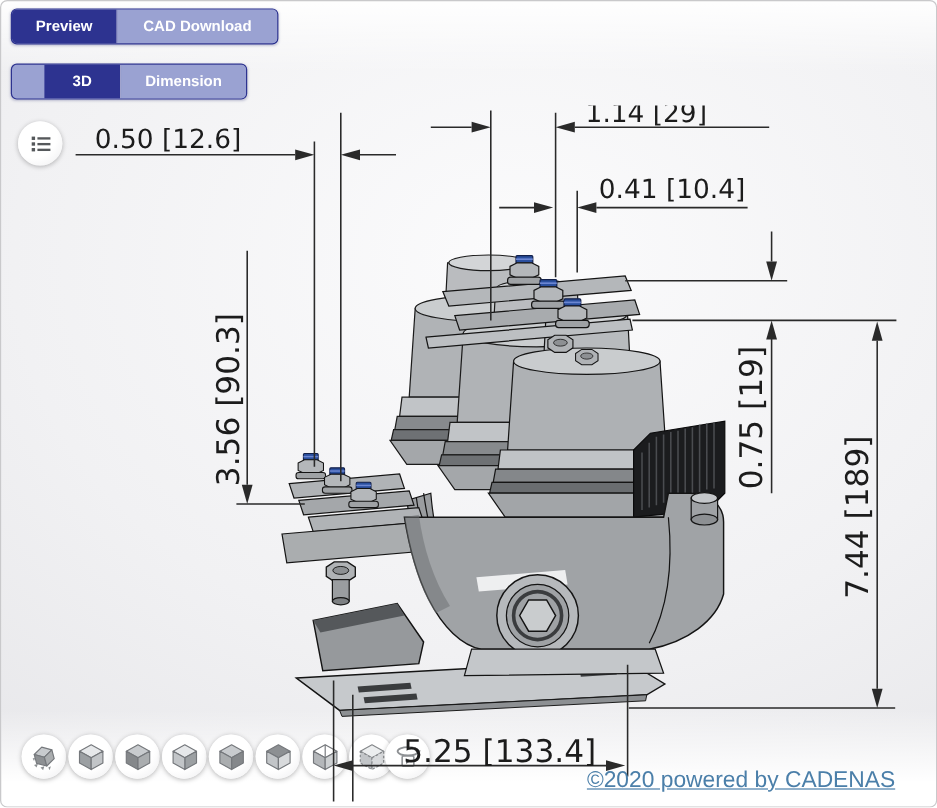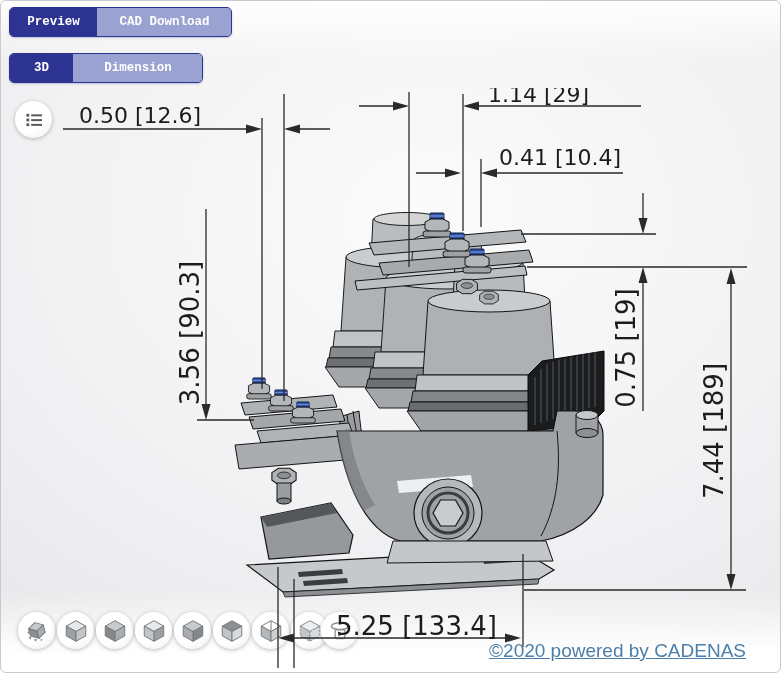--- a/index.html
+++ b/index.html
@@ -20,33 +20,33 @@
 
   
   .tabgroup{
     position:absolute;display:flex;z-index:6;
     border:1px solid #2d3390;border-radius:5px;overflow:hidden;
     background:#9aa2d2;box-shadow:0 1px 2px rgba(40,45,110,.25);
   }
   .tabgroup .tab{
     border:none;margin:0;cursor:pointer;
     background:#9aa2d2;color:#ffffff;
-    font-family:Liberation Mono, monospace;
+    font-family:Liberation Sans, sans-serif;
     font-size:12.5px;font-weight:bold;
     height:28px;display:flex;align-items:center;justify-content:center;
     border-right:1px solid rgba(255,255,255,.55);
   }
   .tabgroup .tab:last-child{border-right:none;}
   .tabgroup .tab.active{background:#2d3390;}
   .tabs-primary{left:8px;top:6px;}
   .tabs-primary .tab:nth-child(1){width:88px;}
   .tabs-primary .tab:nth-child(2){width:133px;}
-  .tabs-view{left:8px;top:52px;}
+  .tabs-view{left:8px;top:52px;padding-left:27px;}
   .tabs-view .tab:nth-child(1){width:64px;}
-  .tabs-view .tab:nth-child(2){width:128px;}
+  .tabs-view .tab:nth-child(2){width:104px;}
 
   
   .round-btn{
     position:relative;width:37px;height:37px;border-radius:50%;
     border:none;padding:0;margin:0;cursor:pointer;
     background:radial-gradient(circle at 35% 30%, #ffffff 55%, #ededef 100%);
     box-shadow:0 1px 4px rgba(0,0,0,.28);
     display:flex;align-items:center;justify-content:center;
   }
   .menu-btn{position:absolute;left:14px;top:100px;z-index:6;}

